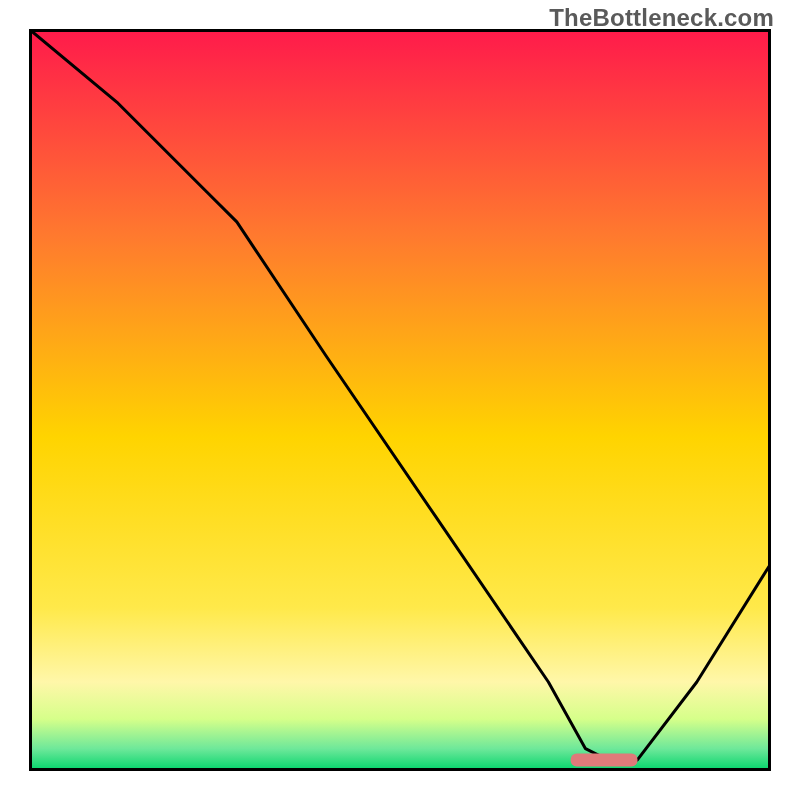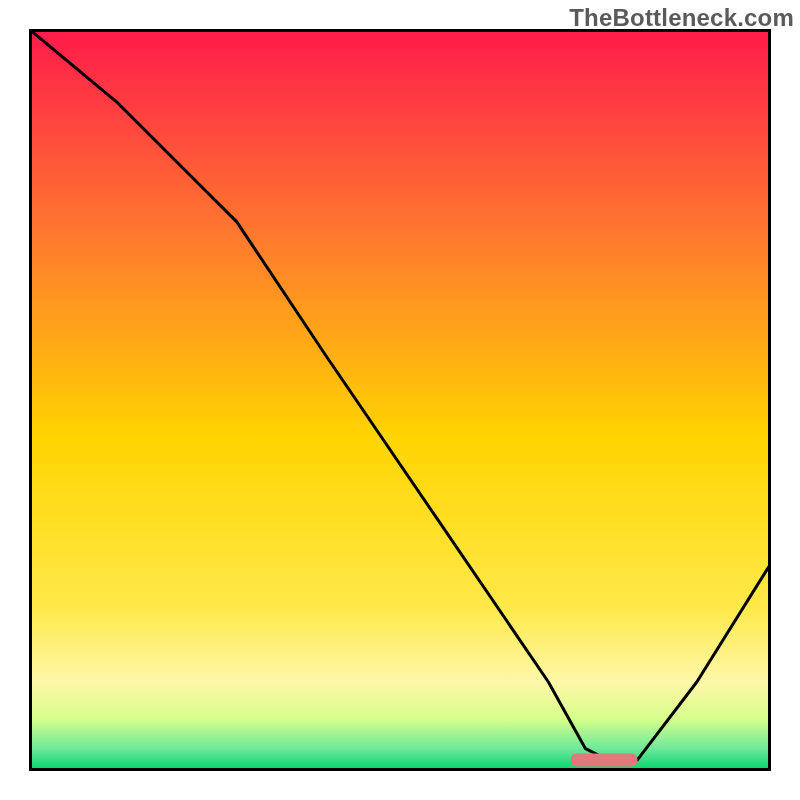--- a/index.html
+++ b/index.html
@@ -11,21 +11,21 @@
     font-family: Arial, Helvetica, sans-serif;
   }
   .wrap {
     position: relative;
     width: 800px;
     height: 800px;
   }
   .watermark {
     position: absolute;
     top: 4px;
-    right: 6px;
+    right: 26px;
     font-size: 24px;
     font-weight: 600;
     color: #5a5a5a;
     letter-spacing: 0.2px;
     z-index: 10;
   }
   .plot-area {
     position: absolute;
     left: 29px;
     top: 29px;

